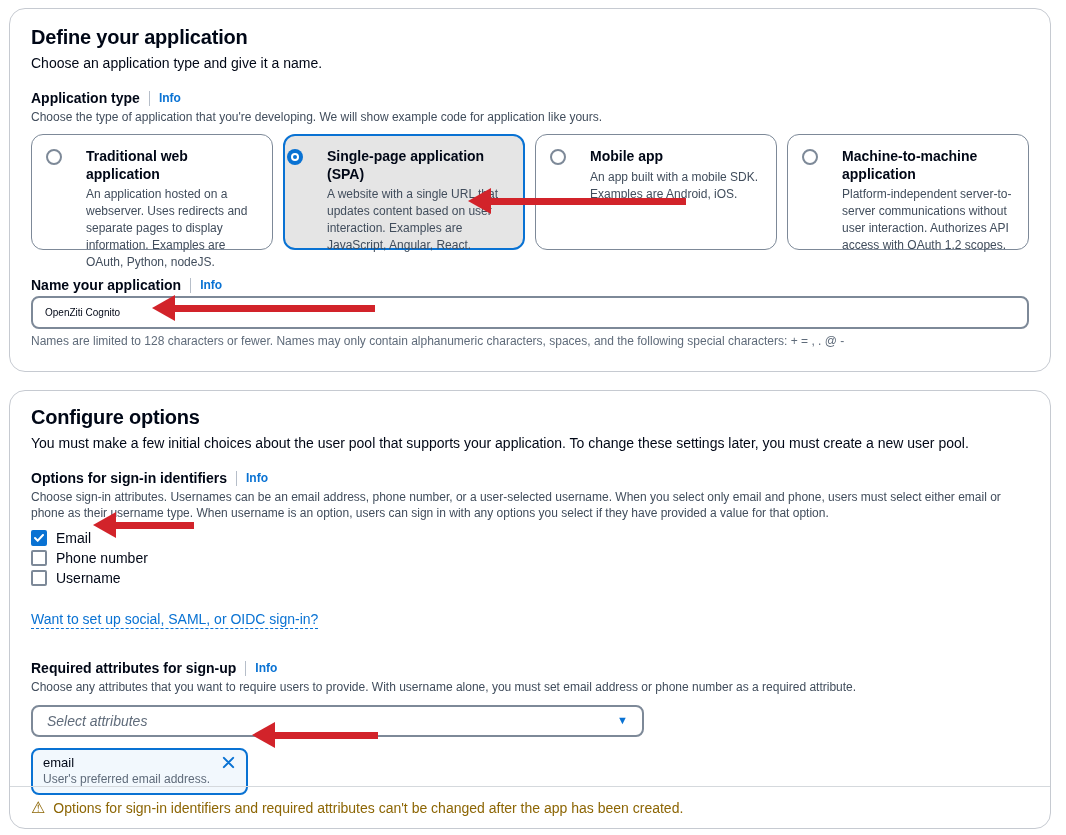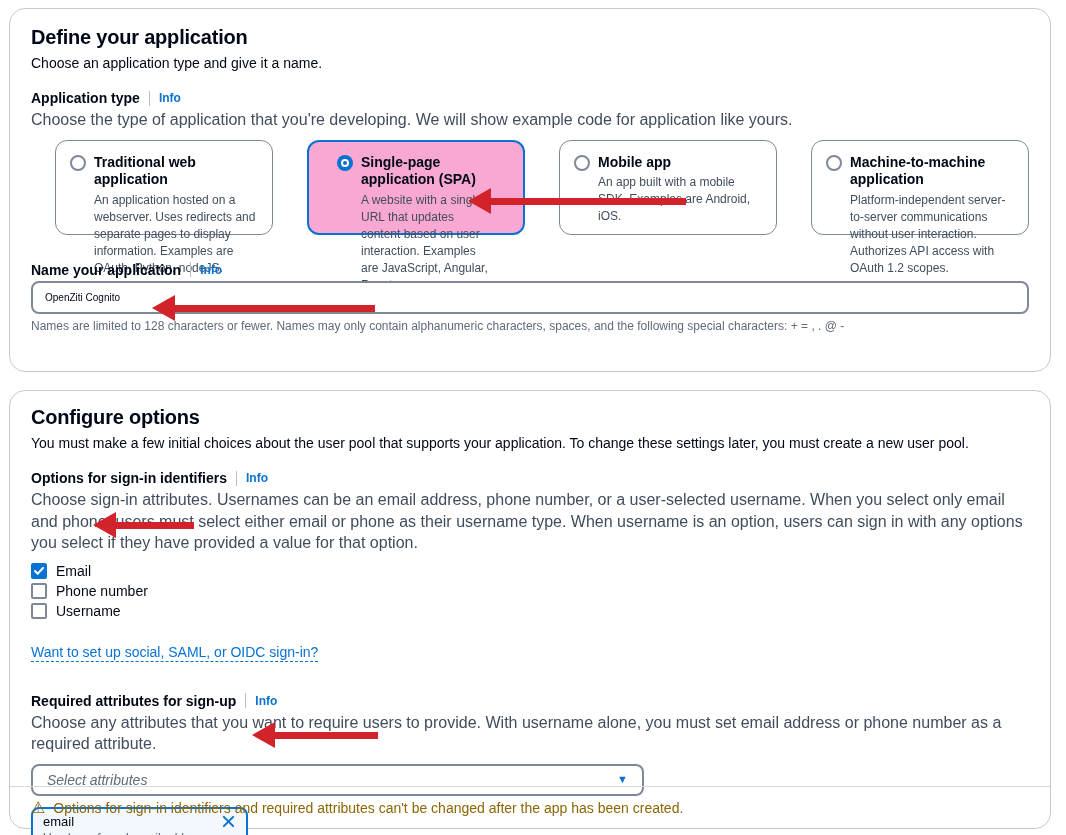--- a/index.html
+++ b/index.html
@@ -17,28 +17,28 @@
   #card-define { top: 8px; height: 364px; padding: 17px 21px; }
   #card-configure { top: 390px; height: 439px; padding: 15px 21px; }
 
   .card-title { font-size: 20px; font-weight: bold; margin: 0 0 6px 0; letter-spacing: -0.2px; }
   .card-subtitle { font-size: 14px; margin: 0 0 19px 0; color: #000716; }
 
   .field-label-row { display: flex; align-items: center; gap: 9px; margin-bottom: 3px; }
   .field-label { font-size: 14px; font-weight: bold; }
   .label-divider { width: 1px; height: 15px; background: #b6bec9; }
   .info-link { font-size: 12px; font-weight: bold; color: #0972d3; text-decoration: none; cursor: pointer; }
-  .field-desc { font-size: 16px; color: #414d5c; margin: 0 0 9px 0; line-height: 1.35; }
+  .field-desc { font-size: 12px; color: #414d5c; margin: 0 0 9px 0; line-height: 1.35; }
 
   .tiles { display: grid; grid-template-columns: repeat(4, 1fr); gap: 10px; margin-bottom: 27px; }
   .tile {
-    height: 95px; border: 1px solid #7d8998; border-radius: 12px;
-    background: #fff; padding: 13px 14px; display: flex; gap: 8px; cursor: pointer; margin-left: 24px;
-  }
-  .tile.selected { border: 2px solid #0972d3; background: #f9a8d4; padding: 12px 28px; }
+    height: 116px; border: 1px solid #7d8998; border-radius: 12px;
+    background: #fff; padding: 13px 14px; display: flex; gap: 24px; cursor: pointer;
+  }
+  .tile.selected { border: 2px solid #0972d3; background: #e5e5e5; padding: 12px 2px; }
   .radio {
     flex: none; width: 16px; height: 16px; margin-top: 1px;
     border: 2px solid #7d8998; border-radius: 50%; background: #fff; position: relative;
   }
   .radio.checked { border: none; background: #0972d3; }
   .radio.checked::before { content: ""; position: absolute; inset: 4px; border-radius: 50%; background: #fff; }
   .radio.checked::after  { content: ""; position: absolute; inset: 6px; border-radius: 50%; background: #0972d3; }
   .tile-title { font-size: 14px; font-weight: bold; line-height: 1.25; margin-bottom: 3px; }
   .tile-desc { font-size: 12px; color: #414d5c; line-height: 1.42; }
 

